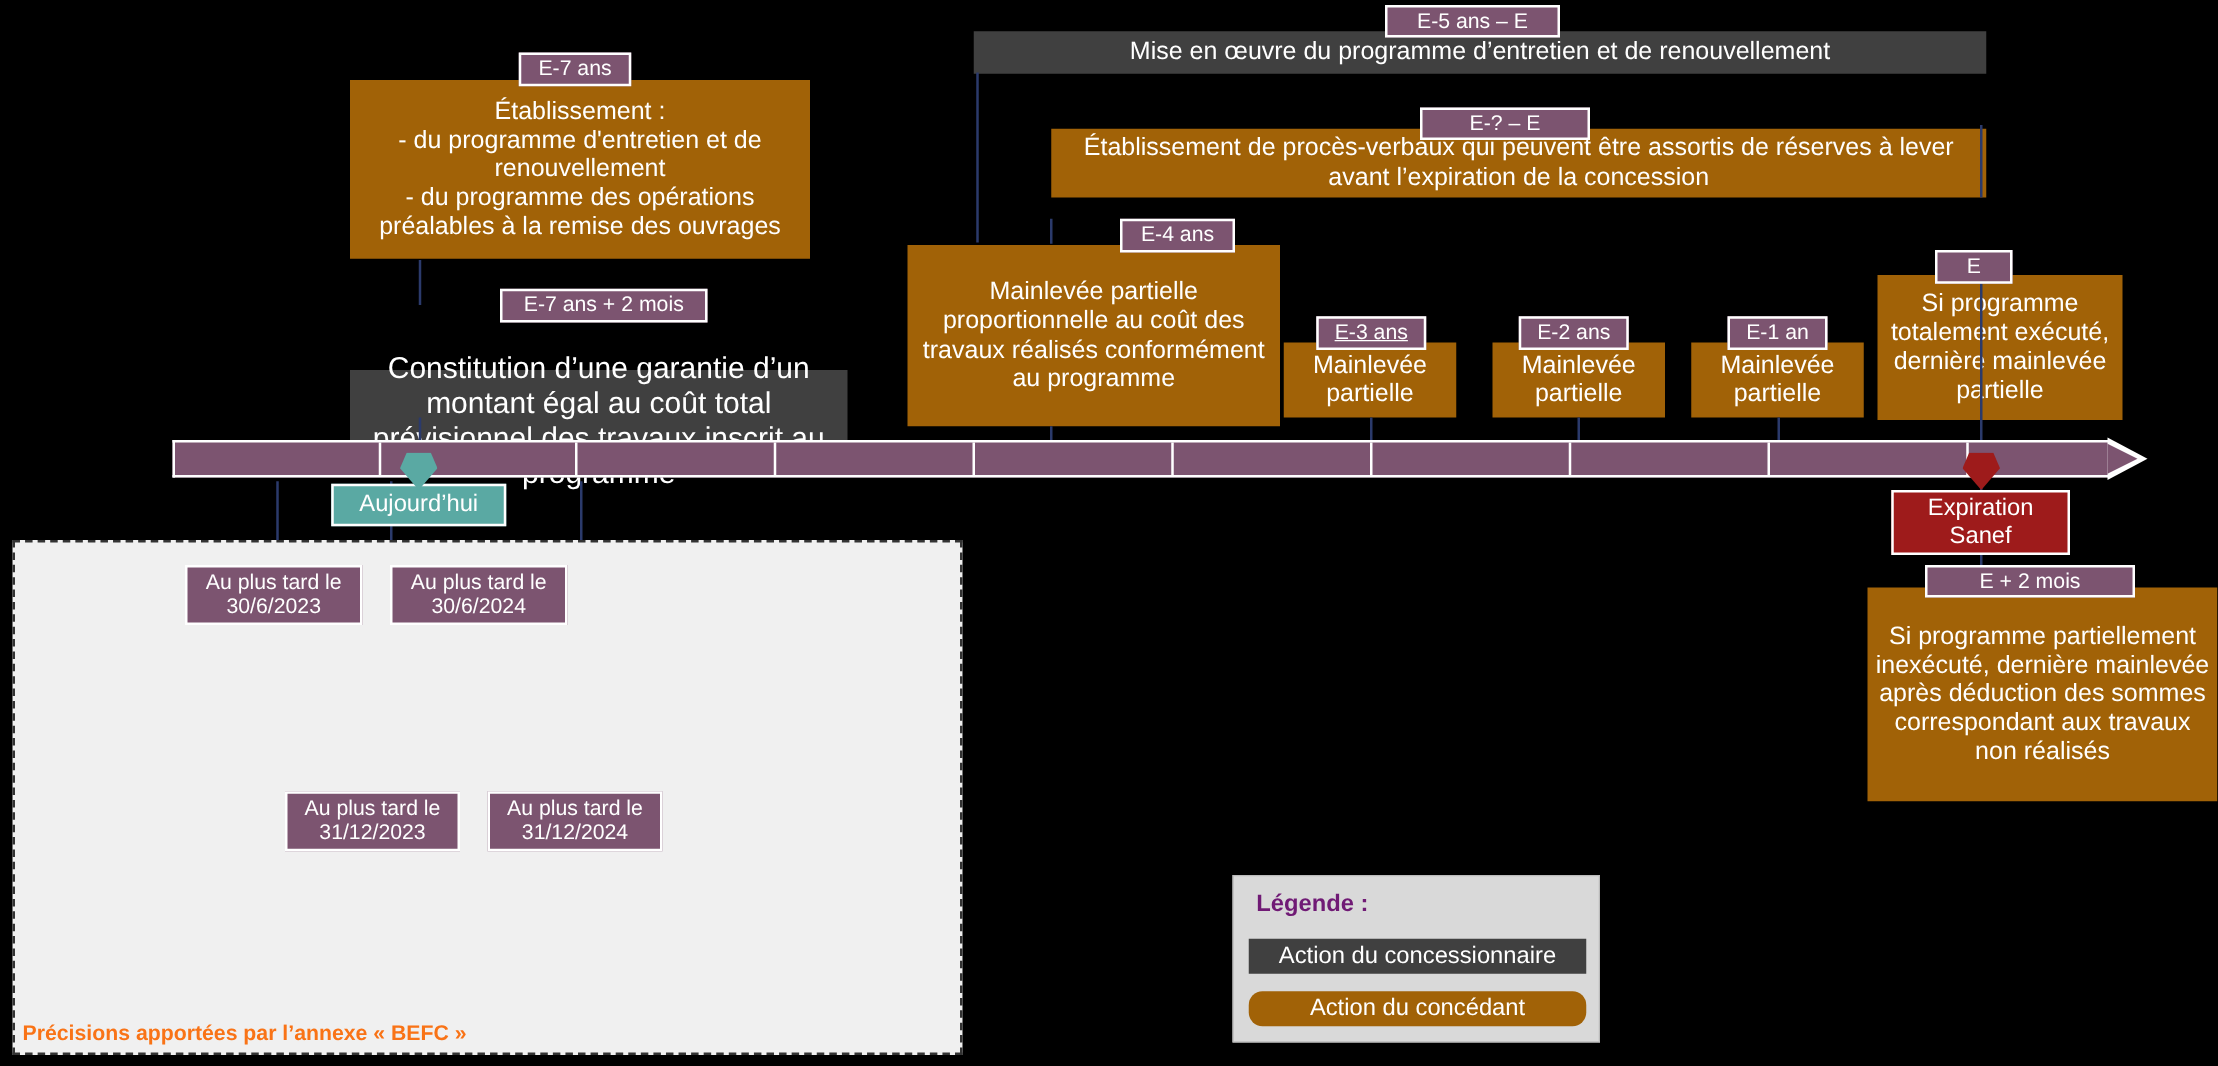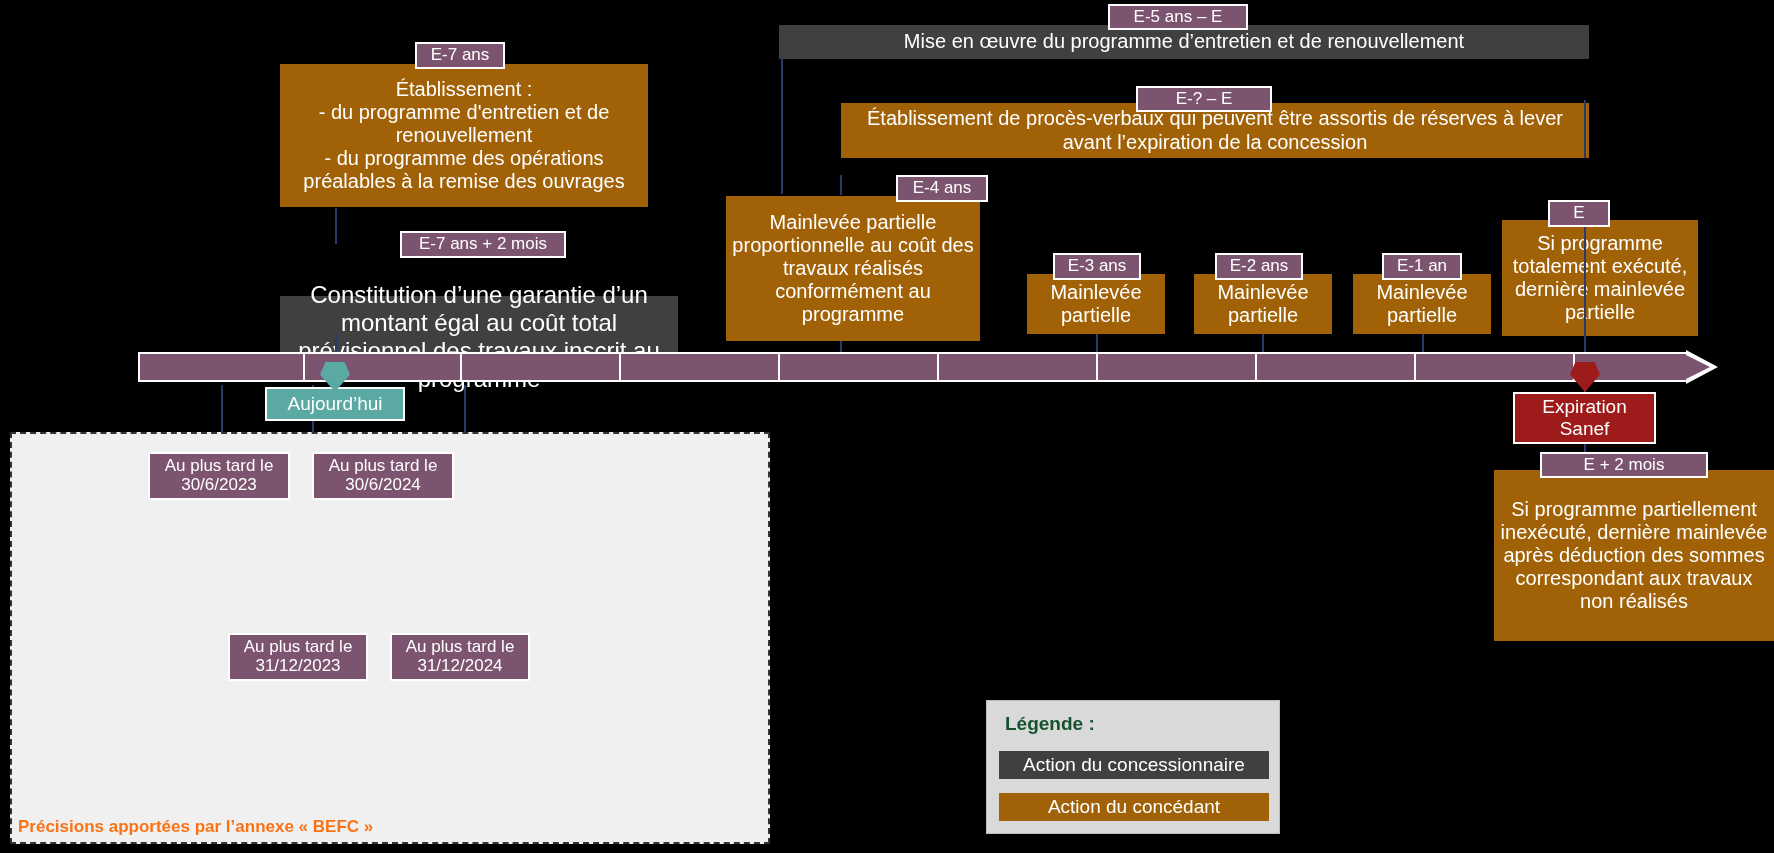--- a/index.html
+++ b/index.html
@@ -46,21 +46,21 @@
          background:#f0f0f0;border:2px dashed #333;box-sizing:border-box;z-index:2;}
   #annex-caption{position:absolute;left:18px;top:817px;color:#f97316;font-size:17px;
          font-weight:bold;z-index:8;white-space:nowrap;}
 
   .hatch{background:
      repeating-linear-gradient(-45deg,#a7aecb 0 6px,#253772 6px 9px);}
 
   
   #legend{position:absolute;left:986px;top:700px;width:294px;height:134px;
      background:#d9d9d9;border:1px solid #bbb;box-sizing:border-box;z-index:8;}
-  #legend-title{position:absolute;left:18px;top:12px;font-size:19px;font-weight:bold;color:#14532d;}
+  #legend-title{position:absolute;left:18px;top:12px;font-size:19px;font-weight:bold;color:#701a75;}
   .leg-row{position:absolute;left:12px;width:270px;height:28px;display:flex;align-items:center;
      justify-content:center;color:#fff;font-size:19px;box-sizing:border-box;}
 </style>
 </head>
 <body>
 
 <div id="stage">
 
   <div id="annex"></div>
 
@@ -94,23 +94,23 @@
   <div class="tag" style="left:400px;top:231px;width:166px;height:27px;font-size:17px;">E-7 ans + 2 mois</div>
   <div class="box light" style="left:280px;top:264px;width:398px;height:82px;font-size:24px;margin-top:32px;">Constitution d’une garantie d’un montant égal au coût total prévisionnel des travaux inscrit au programme</div>
 
   <div class="tag" style="left:1108px;top:4px;width:140px;height:26px;font-size:17px;">E-5 ans – E</div>
   <div class="box light" style="left:779px;top:25px;width:810px;height:34px;font-size:20px;">Mise en œuvre du programme d’entretien et de renouvellement</div>
 
   <div class="tag" style="left:1136px;top:86px;width:136px;height:26px;font-size:17px;">E-? – E</div>
   <div class="box dark" style="left:841px;top:103px;width:748px;height:55px;font-size:20px;">Établissement de procès-verbaux qui peuvent être assortis de réserves à lever avant l’expiration de la concession</div>
 
   <div class="tag" style="left:896px;top:175px;width:92px;height:27px;font-size:17px;">E-4 ans</div>
-  <div class="box dark" style="left:726px;top:196px;width:254px;height:145px;font-size:20px;">Mainlevée partielle proportionnelle au coût des travaux réalisés conformément au programme</div>
+  <div class="box dark" style="left:726px;top:196px;width:298px;height:145px;font-size:20px;">Mainlevée partielle proportionnelle au coût des travaux réalisés conformément au programme</div>
 
-  <div class="tag" style="left:1053px;top:253px;width:88px;height:27px;font-size:17px;">E-3 ans</div>
+  <div class="tag" style="left:1053px;top:253px;width:88px;height:27px;font-size:17px;text-decoration:underline;">E-3 ans</div>
   <div class="box dark" style="left:1027px;top:274px;width:138px;height:60px;font-size:20px;">Mainlevée partielle</div>
 
   <div class="tag" style="left:1215px;top:253px;width:88px;height:27px;font-size:17px;">E-2 ans</div>
   <div class="box dark" style="left:1194px;top:274px;width:138px;height:60px;font-size:20px;">Mainlevée partielle</div>
 
   <div class="tag" style="left:1382px;top:253px;width:80px;height:27px;font-size:17px;">E-1 an</div>
   <div class="box dark" style="left:1353px;top:274px;width:138px;height:60px;font-size:20px;">Mainlevée partielle</div>
 
   <div class="tag" style="left:1548px;top:200px;width:62px;height:27px;font-size:17px;">E</div>
   <div class="box dark" style="left:1502px;top:220px;width:196px;height:116px;font-size:20px;">Si programme totalement exécuté, dernière mainlevée partielle</div>
@@ -175,16 +175,16 @@
       <div>- du programme d’entretien et de renouvellement</div>
       <div>- des modalités de remise au nouveau gestionnaire</div>
     </div>
   </div>
 
   <div id="annex-caption">Précisions apportées par l’annexe « BEFC »</div>
 
   <div id="legend">
     <div id="legend-title">Légende :</div>
     <div class="leg-row light" style="top:50px;">Action du concessionnaire</div>
-    <div class="leg-row dark" style="top:92px;">Action du concédant</div>
+    <div class="leg-row dark" style="top:92px;border-radius:11px;">Action du concédant</div>
   </div>
 
 </div>
 
 </body></html>

